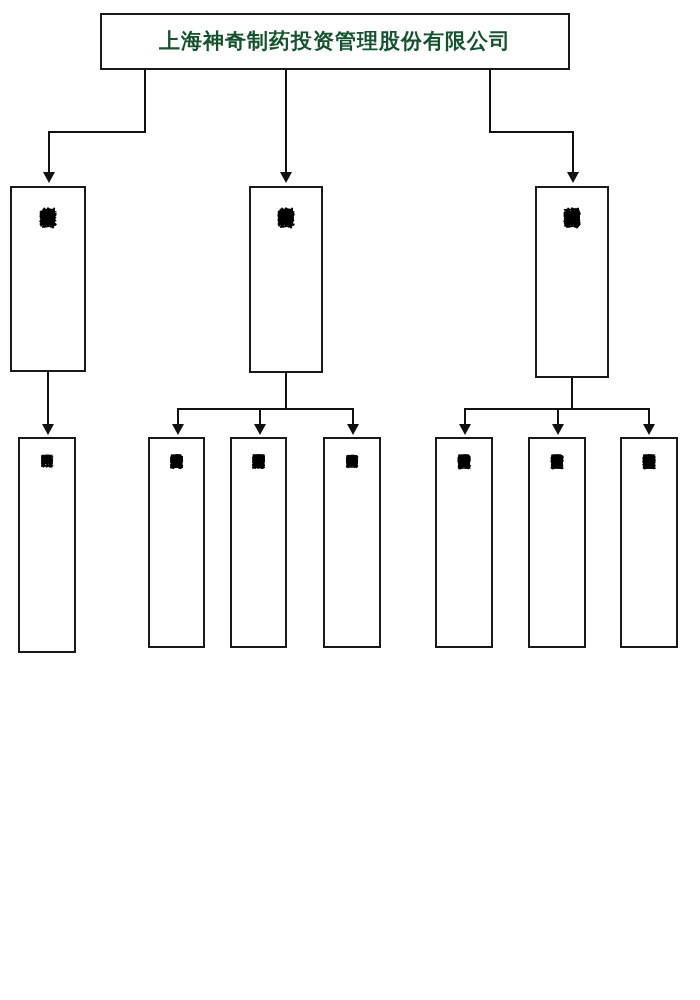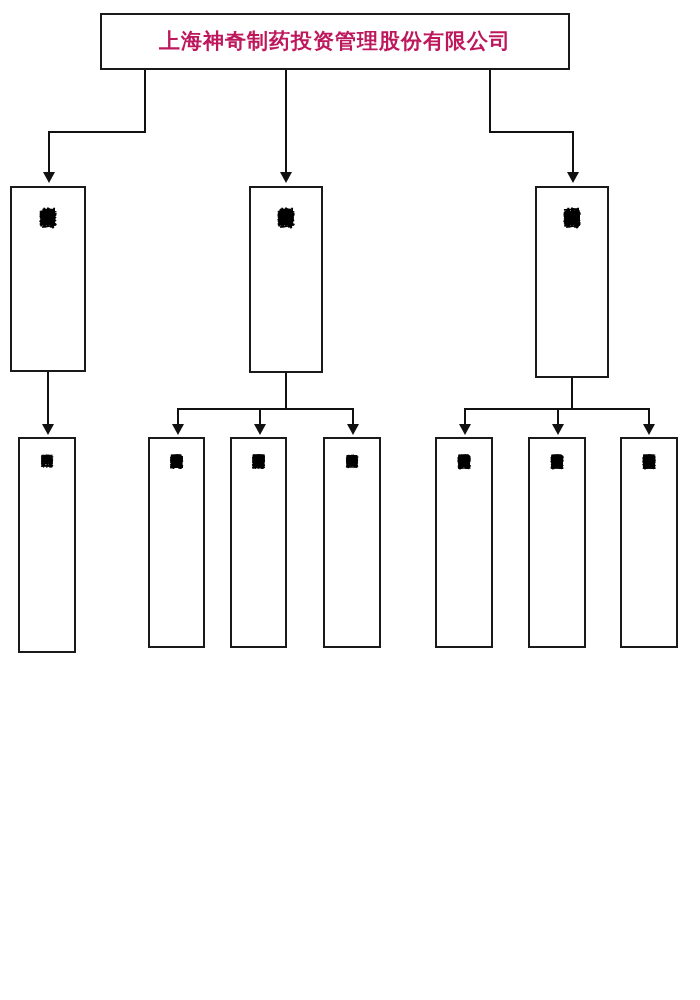--- a/index.html
+++ b/index.html
@@ -72,21 +72,21 @@
     border-right: 6px solid transparent;
     border-top: 11px solid #111111;
   }
 </style>
 </head>
 <body>
 
 <div id="chart-canvas">
 
   <div class="node node-root" style="left:100px; top:13px; width:470px; height:57px;">
-    <span class="node-label-h" style="color:#be185d;">上海神奇制药投资管理股份有限公司</span>
+    <span class="node-label-h" style="color:#14532d;">上海神奇制药投资管理股份有限公司</span>
   </div>
 
   <div class="line-v" style="left:144px; top:70px; height:62px;"></div>
   <div class="line-h" style="left:49px; top:131px; width:97px;"></div>
   <div class="line-v" style="left:48px; top:131px; height:44px;"></div>
   <div class="arrow-down" style="left:43px; top:172px;"></div>
 
   <div class="line-v" style="left:285px; top:70px; height:106px;"></div>
   <div class="arrow-down" style="left:280px; top:172px;"></div>
 

